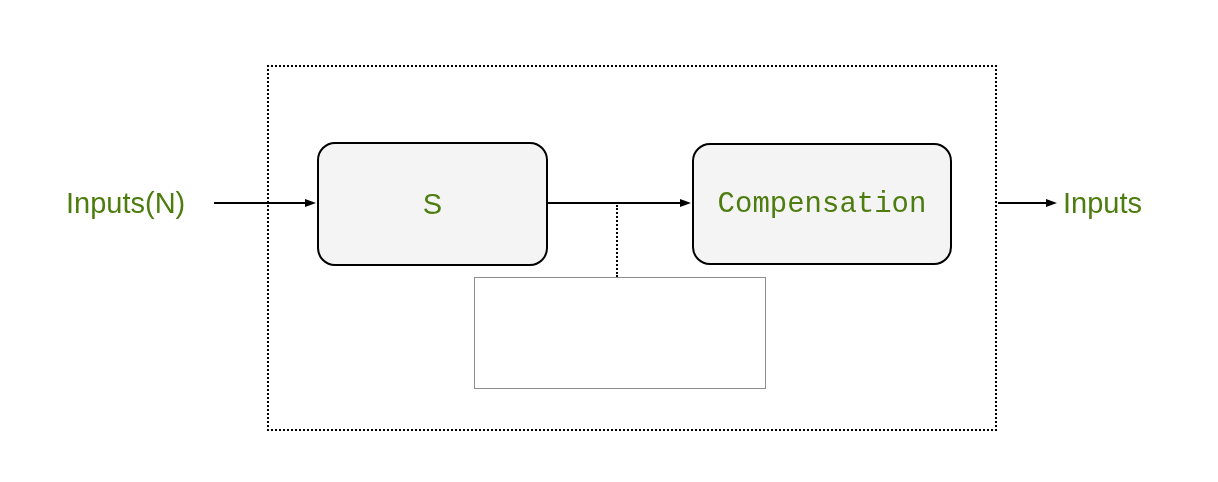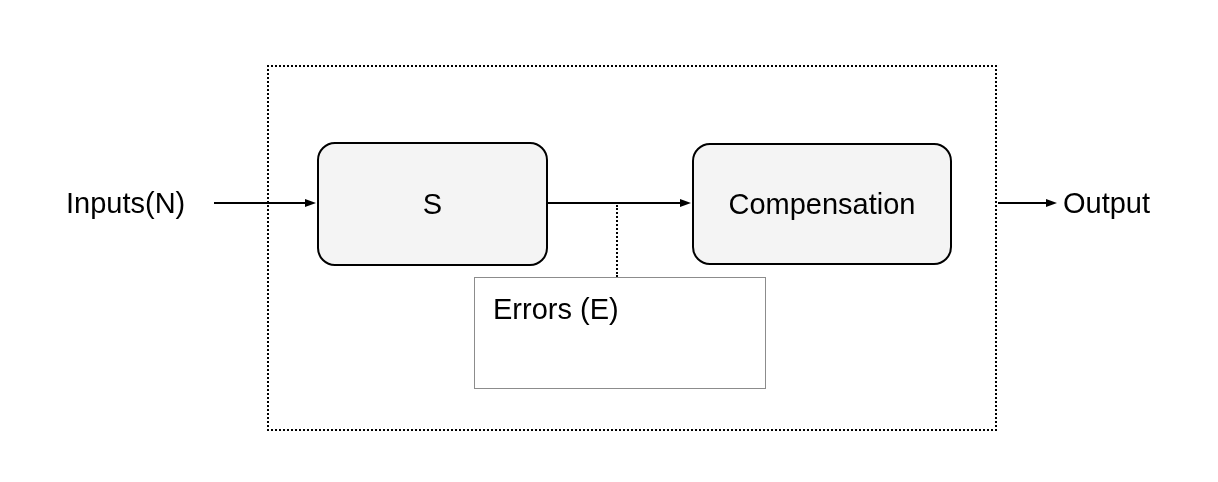--- a/index.html
+++ b/index.html
@@ -8,22 +8,23 @@
     --block-border:#000000;
     --annotation-border:#8c8c8c;
     --bg:#ffffff;
   }
   html,body{margin:0;padding:0;background:var(--bg);}
   .canvas{
     position:relative;
     width:1218px;height:482px;
     background:var(--bg);
     font-family:"Liberation Sans","DejaVu Sans",sans-serif;
-    color:#000000;
+    color:#4d7c0f;
     overflow:hidden;
+    text-align:center;
   }
   .lbl{
     position:absolute;
     font-size:29px;
     line-height:32px;
     white-space:nowrap;
   }
   .boundary{
     position:absolute;
     left:267px;top:65px;width:730px;height:366px;
@@ -33,21 +34,21 @@
   .block{
     position:absolute;
     box-sizing:border-box;
     background:var(--block-fill);
     border:2px solid var(--block-border);
     border-radius:18px;
     display:flex;align-items:center;justify-content:center;
     font-size:29px;
   }
   .s-block{left:317px;top:142px;width:231px;height:124px;}
-  .comp-block{left:692px;top:143px;width:260px;height:122px;}
+  .comp-block{left:692px;top:143px;width:260px;height:122px;font-family:Liberation Mono, monospace;}
   .arrow{position:absolute;height:8px;}
   .arrow .shaft{
     position:absolute;left:0;right:8px;top:3px;height:2px;
     background:var(--line-color);
   }
   .arrow .head{
     position:absolute;right:0;top:0;width:0;height:0;
     border-left:11px solid var(--line-color);
     border-top:4px solid transparent;
     border-bottom:4px solid transparent;
@@ -101,19 +102,18 @@
 
   <div class="block comp-block">
     <span>Compensation</span>
   </div>
 
   <div class="arrow output-arrow">
     <div class="shaft"></div>
     <div class="head"></div>
   </div>
 
-  <span class="lbl output-lbl">Output</span>
+  <span class="lbl output-lbl">Inputs</span>
 
   <div class="annotation">
-    <div>Errors (E)</div>
   </div>
 
 </div>
 
 </body></html>

